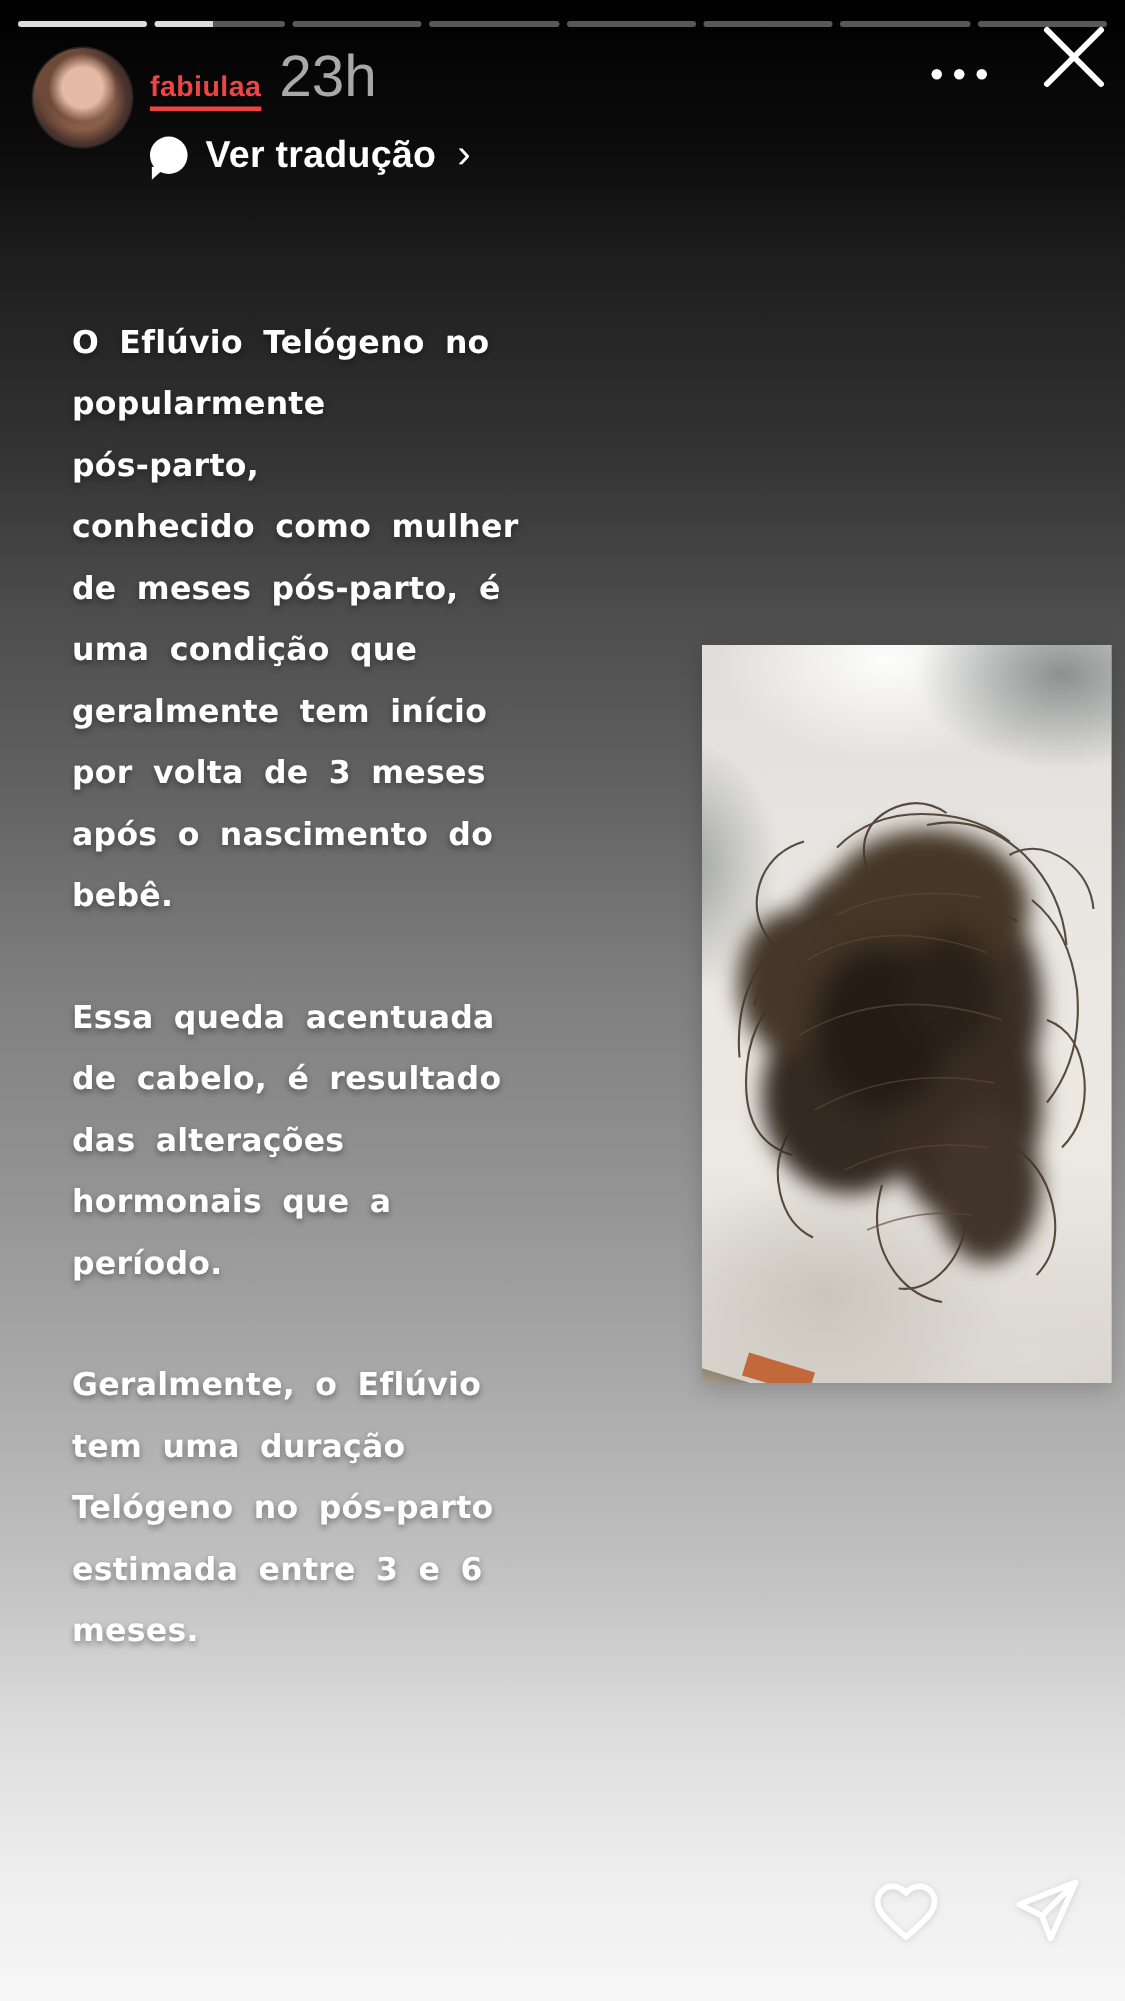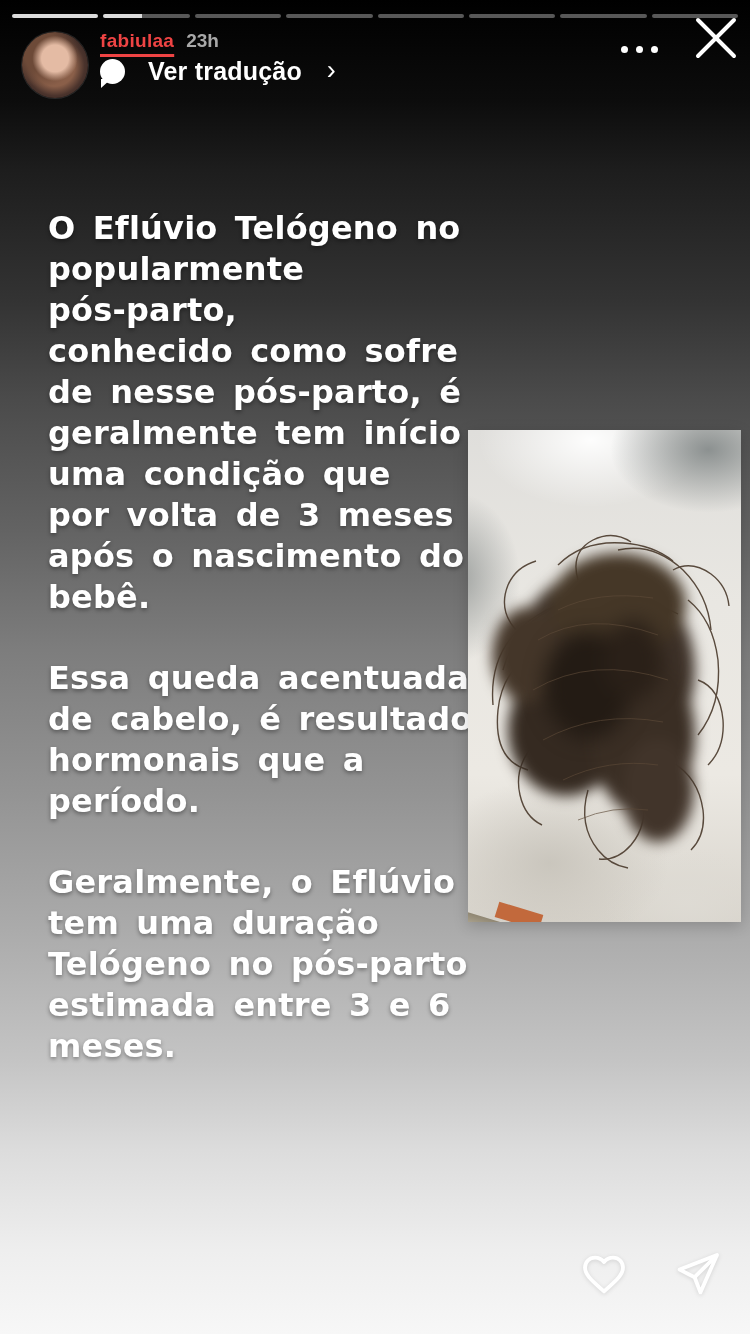--- a/index.html
+++ b/index.html
@@ -28,40 +28,40 @@
       radial-gradient(circle at 32% 30%, #6d4a38 0 30%, rgba(109,74,56,0) 55%),
       radial-gradient(circle at 50% 52%, #8a5f49 0 42%, #4a332c 62%, #241b1b 100%);
     box-shadow:0 0 0 1px rgba(255,255,255,.12);
   }
   .user-meta{position:absolute;left:78px;top:0;}
   .name-line{display:flex;align-items:baseline;gap:12px;}
   .username{
     color:#ef4444;font-size:19px;font-weight:700;letter-spacing:.3px;
     text-decoration:underline;text-decoration-thickness:3px;text-underline-offset:7px;
   }
-  .timestamp{color:#a8a8a8;font-size:19px;font-weight:700;}
-  .translate-row{display:flex;align-items:center;gap:23px;margin-top:4px;}
+  .timestamp{color:#a8a8a8;font-size:39px;font-weight:400;}
+  .translate-row{display:flex;align-items:center;gap:12px;margin-top:14px;}
   .bubble-icon{position:relative;width:25px;height:25px;background:#fff;border-radius:50%;}
   .bubble-icon::after{
     content:"";position:absolute;left:1px;bottom:-4px;width:10px;height:9px;background:#fff;
     clip-path:polygon(0 0,100% 0,0 100%);
   }
   .translate-label{color:#fff;font-size:25px;font-weight:600;letter-spacing:.2px;}
   .translate-chevron{color:#fff;font-size:27px;font-weight:400;margin-left:2px;transform:translateY(-1px);}
 
   .more-btn{position:absolute;right:88px;top:34px;width:46px;height:30px;
     display:flex;align-items:center;justify-content:center;gap:8px;cursor:pointer;}
   .dot{width:7px;height:7px;border-radius:50%;background:#fff;}
   .close-btn{position:absolute;right:8px;top:12px;width:52px;height:52px;cursor:pointer;}
 
   
   .story-text{
     position:absolute;left:48px;top:208px;width:470px;color:#fff;
     font-family:"DejaVu Sans", sans-serif;font-weight:700;
-    font-size:32px;line-height:41px;letter-spacing:.2px;word-spacing:6px;
+    font-size:21px;line-height:41px;letter-spacing:.2px;word-spacing:6px;
     text-shadow:0 2px 4px rgba(0,0,0,.38);
   }
   .story-paragraph{margin:0 0 40px 0;}
   .story-line{white-space:nowrap;}
 
   
   .photo{
     position:absolute;left:468px;top:430px;width:273px;height:492px;overflow:hidden;
     background:
       radial-gradient(ellipse 140px 90px at 88% 4%, rgba(125,131,131,.85), rgba(125,131,131,0) 70%),
@@ -128,31 +128,32 @@
     <line x1="8" y1="8" x2="44" y2="44" stroke="#fff" stroke-width="4" stroke-linecap="round"></line>
     <line x1="44" y1="8" x2="8" y2="44" stroke="#fff" stroke-width="4" stroke-linecap="round"></line>
   </svg>
 </div>
 
 <div class="story-text">
   <div class="story-paragraph">
       <div class="story-line">O Eflúvio Telógeno no</div>
       <div class="story-line">popularmente</div>
       <div class="story-line">pós-parto,</div>
-      <div class="story-line">conhecido como sofre</div>
-      <div class="story-line">de nesse pós-parto, é</div>
+      <div class="story-line">conhecido como mulher</div>
+      <div class="story-line">de meses pós-parto, é</div>
+      <div class="story-line">uma condição que</div>
       <div class="story-line">geralmente tem início</div>
-      <div class="story-line">uma condição que</div>
       <div class="story-line">por volta de 3 meses</div>
       <div class="story-line">após o nascimento do</div>
       <div class="story-line">bebê.</div>
     </div>
   <div class="story-paragraph">
       <div class="story-line">Essa queda acentuada</div>
       <div class="story-line">de cabelo, é resultado</div>
+      <div class="story-line">das alterações</div>
       <div class="story-line">hormonais que a</div>
       <div class="story-line">período.</div>
     </div>
   <div class="story-paragraph">
       <div class="story-line">Geralmente, o Eflúvio</div>
       <div class="story-line">tem uma duração</div>
       <div class="story-line">Telógeno no pós-parto</div>
       <div class="story-line">estimada entre 3 e 6</div>
       <div class="story-line">meses.</div>
     </div>

